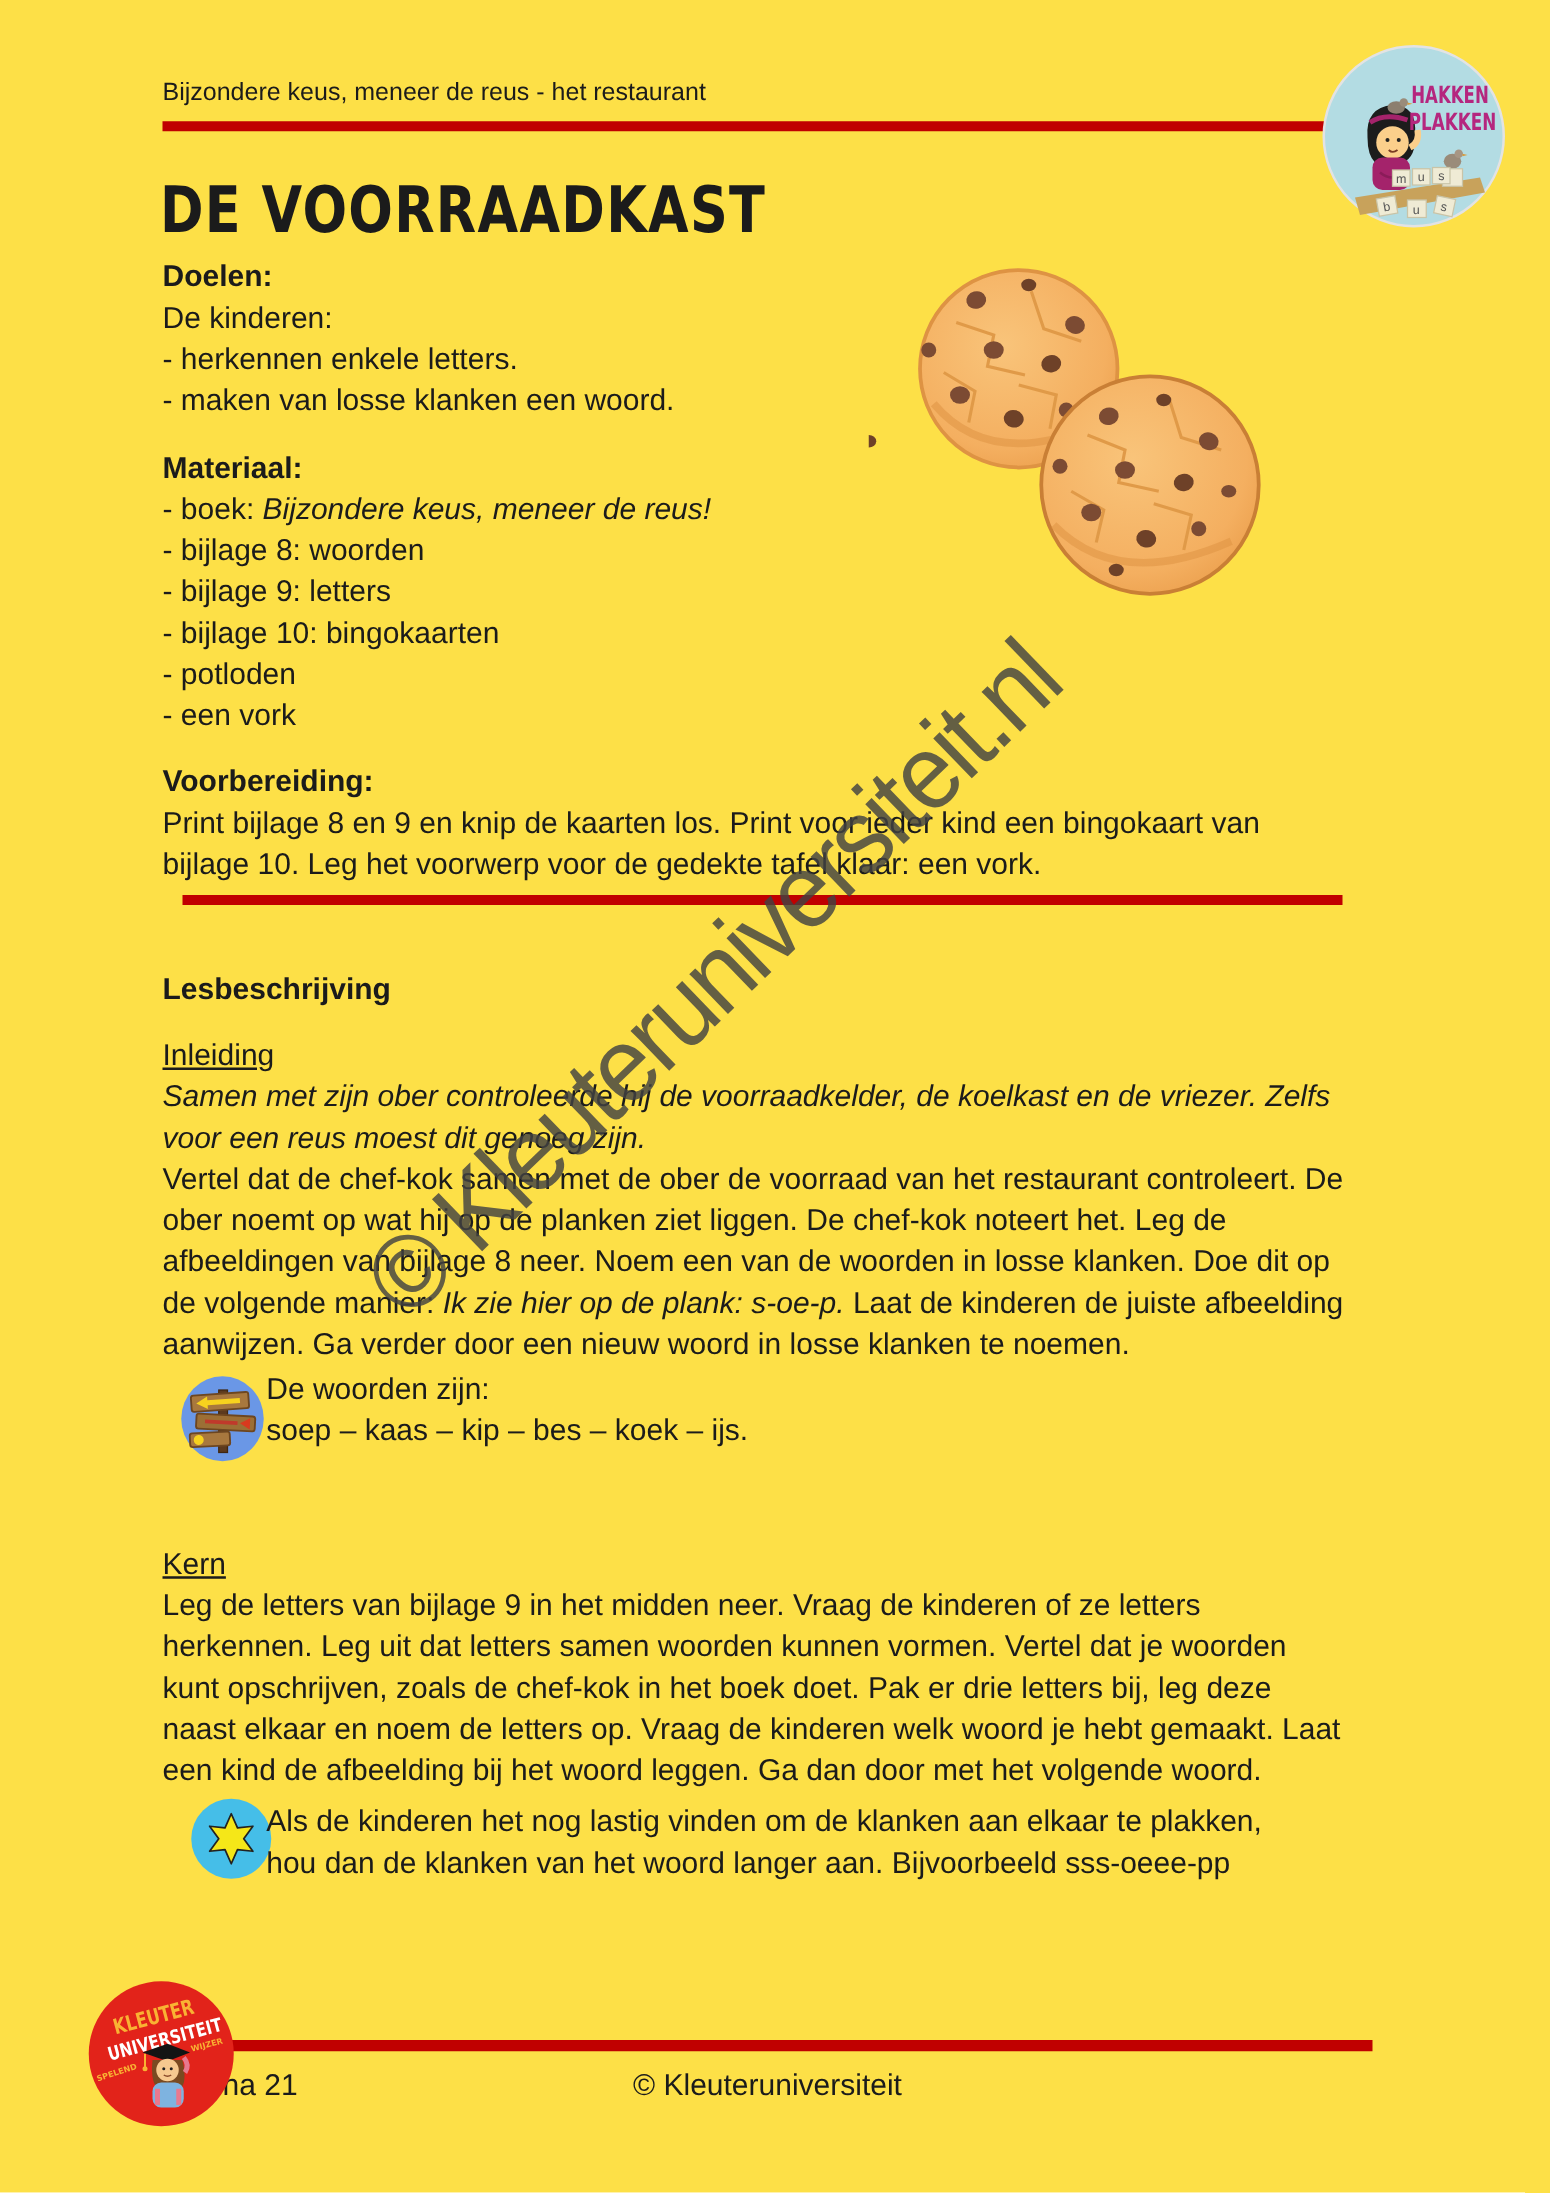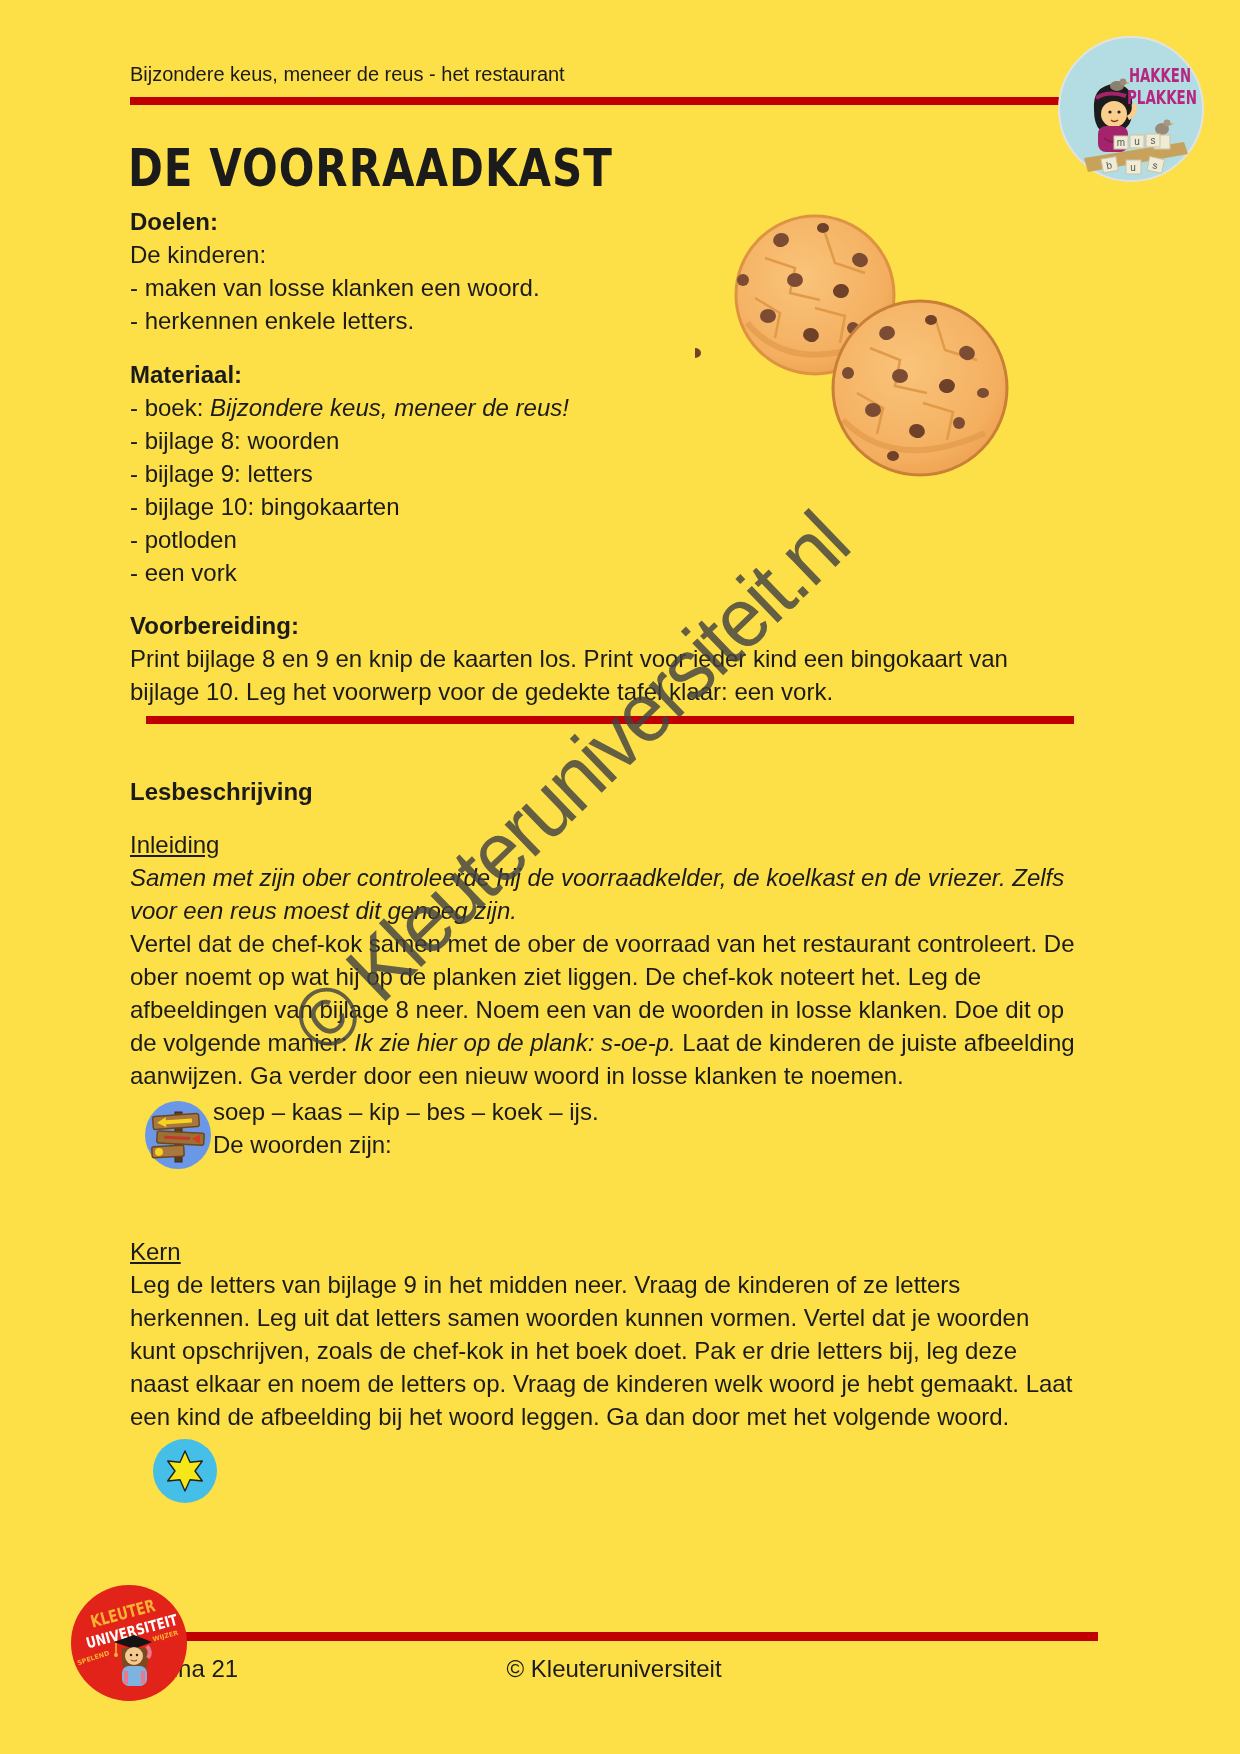--- a/index.html
+++ b/index.html
@@ -150,22 +150,22 @@
         <ellipse cx="264" cy="235" rx="6" ry="6" fill="#7C4B33"></ellipse>
         <ellipse cx="198" cy="268" rx="6" ry="5" fill="#6E4128"></ellipse>
         <ellipse cx="288" cy="205" rx="6" ry="5" fill="#7C4B33"></ellipse>
       </g>
     </svg>
   </div>
 
   <div class="abs txt col" style="left:130px;top:205px;">
     <div class="b">Doelen:</div>
     <div>De kinderen:</div>
+    <div>- herkennen enkele letters.</div>
     <div>- maken van losse klanken een woord.</div>
-    <div>- herkennen enkele letters.</div>
   </div>
 
   <div class="abs txt col" style="left:130px;top:358px;">
     <div class="b">Materiaal:</div>
     <div><span>- boek: </span><span class="i">Bijzondere keus, meneer de reus!</span></div>
     <div>- bijlage 8: woorden</div>
     <div>- bijlage 9: letters</div>
     <div>- bijlage 10: bingokaarten</div>
     <div>- potloden</div>
     <div>- een vork</div>
@@ -199,35 +199,36 @@
         <rect x="20" y="36.5" width="26" height="3" fill="#C0392B"></rect>
         <polygon points="56,38 48,33.5 48,42.5" fill="#D93A1E" transform="rotate(180 52 38)"></polygon>
       </g>
       <g transform="rotate(-3 24 52)">
         <rect x="8" y="46" width="32" height="11" rx="2" fill="#A8783E" stroke="#6d4620" stroke-width="1.5"></rect>
         <circle cx="15" cy="51.5" r="4" fill="#F7D21E"></circle>
       </g>
     </svg>
   </div>
   <div class="abs txt" style="left:213px;top:1095px;width:860px;">
+    <div>De woorden zijn:</div>
     <div>soep – kaas – kip – bes – koek – ijs.</div>
-    <div>De woorden zijn:</div>
   </div>
 
   <div class="abs txt col" style="left:130px;top:1235px;">
     <div class="u">Kern</div>
     <div>Leg de letters van bijlage 9 in het midden neer. Vraag de kinderen of ze letters herkennen. Leg uit dat letters samen woorden kunnen vormen. Vertel dat je woorden kunt opschrijven, zoals de chef-kok in het boek doet. Pak er drie letters bij, leg deze naast elkaar en noem de letters op. Vraag de kinderen welk woord je hebt gemaakt. Laat een kind de afbeelding bij het woord leggen. Ga dan door met het volgende woord.</div>
   </div>
 
   <div class="abs" style="left:152px;top:1438px;width:66px;height:66px;">
     <svg width="66" height="66" viewBox="0 0 66 66">
       <circle cx="33" cy="33" r="32" fill="#45BEE8"></circle>
       <polygon points="33,13 38,24.3 50.3,23 43,33 50.3,43 38,41.7 33,53 28,41.7 15.7,43 23,33 15.7,23 28,24.3" fill="#F5E718" stroke="#222" stroke-width="1.4" stroke-linejoin="round"></polygon>
     </svg>
   </div>
+  <div class="abs txt" style="left:213px;top:1441px;width:812px;">Als de kinderen het nog lastig vinden om de klanken aan elkaar te plakken, hou dan de klanken van het woord langer aan. Bijvoorbeeld sss-oeee-pp</div>
 
   <div class="abs watermark">© Kleuteruniversiteit.nl</div>
 
   <div class="abs" style="left:62px;top:1576px;width:134px;height:134px;z-index:5;">
     <svg width="134" height="134" viewBox="0 0 134 134">
       <circle cx="67" cy="67" r="58" fill="#E2231A"></circle>
       <g transform="rotate(-15 67 45)">
         <text x="63" y="42" font-family="DejaVu Sans, sans-serif" font-weight="bold" font-size="17" fill="#F9B233" text-anchor="middle" textLength="66" lengthAdjust="spacingAndGlyphs">KLEUTER</text>
         <text x="67" y="61" font-family="DejaVu Sans, sans-serif" font-weight="bold" font-size="15" fill="#ffffff" text-anchor="middle" textLength="94" lengthAdjust="spacingAndGlyphs">UNIVERSITEIT</text>
       </g>

